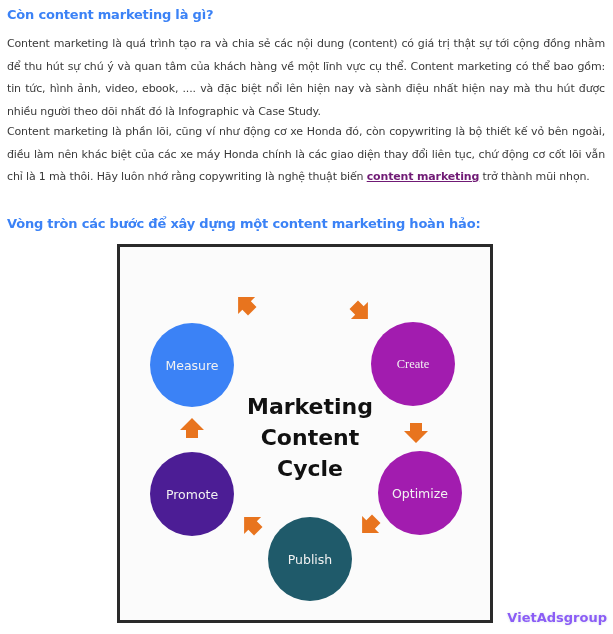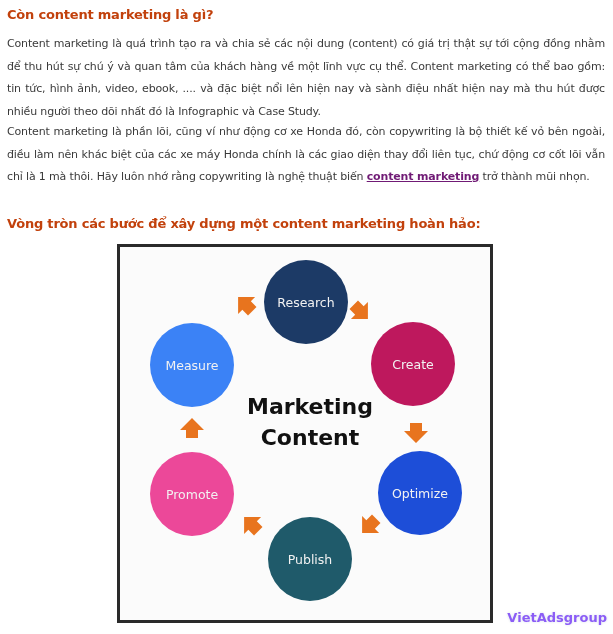--- a/index.html
+++ b/index.html
@@ -5,21 +5,21 @@
   html, body { margin: 0; padding: 0; }
   body {
     width: 613px; height: 634px; overflow: hidden;
     background: #ffffff; position: relative;
     font-family: "DejaVu Sans", sans-serif;
     color: #333333;
   }
   .article { position: absolute; left: 7px; top: 0; width: 598px; }
   h3 {
     margin: 0; position: absolute; left: 0;
-    font-size: 13px; font-weight: bold; color: #c2410c;
+    font-size: 13px; font-weight: bold; color: #3b82f6;
     letter-spacing: -0.2px;
   }
   #h1 { top: 7px; }
   #h2 { top: 216px; text-align: right; }
   p {
     margin: 0; position: absolute; left: 0; width: 598px;
     font-size: 11px; line-height: 22.5px; text-align: justify;
     letter-spacing: -0.15px; color: #3a3a3a;
   }
   #p1 { top: 33px; }
@@ -54,33 +54,30 @@
 
 <div class="article">
   <h3 id="h1">Còn content marketing là gì?</h3>
   <p id="p1">Content marketing là quá trình tạo ra và chia sẻ các nội dung (content) có giá trị thật sự tới cộng đồng nhằm để thu hút sự chú ý và quan tâm của khách hàng về một lĩnh vực cụ thể. Content marketing có thể bao gồm: tin tức, hình ảnh, video, ebook, .... và đặc biệt nổi lên hiện nay và sành điệu nhất hiện nay mà thu hút được nhiều người theo dõi nhất đó là Infographic và Case Study.</p>
   <p id="p2"><span>Content marketing là phần lõi, cũng ví như động cơ xe Honda đó, còn copywriting là bộ thiết kế vỏ bên ngoài, điều làm nên khác biệt của các xe máy Honda chính là các giao diện thay đổi liên tục, chứ động cơ cốt lõi vẫn chỉ là 1 mà thôi. Hãy luôn nhớ rằng copywriting là nghệ thuật biến </span><a class="inline-link" href="#">content marketing</a><span> trở thành mũi nhọn.</span></p>
   <h3 id="h2">Vòng tròn các bước để xây dựng một content marketing hoàn hảo:</h3>
 </div>
 
 <div class="figure">
 
-  <div class="circle" style="left:144px;top:13px;width:84px;height:84px;background:#1c3a66;">
-      <span>Research</span>
-    </div>
-  <div class="circle" style="left:251px;top:75px;width:84px;height:84px;background:#be185d;">
+  <div class="circle" style="left:251px;top:75px;width:84px;height:84px;background:#a21caf;font-family:Liberation Serif, serif;">
       <span>Create</span>
     </div>
-  <div class="circle" style="left:258px;top:204px;width:84px;height:84px;background:#1d4ed8;">
+  <div class="circle" style="left:258px;top:204px;width:84px;height:84px;background:#a21caf;">
       <span>Optimize</span>
     </div>
   <div class="circle" style="left:148px;top:270px;width:84px;height:84px;background:#1f5a6a;">
       <span>Publish</span>
     </div>
-  <div class="circle" style="left:30px;top:205px;width:84px;height:84px;background:#ec4899;text-align:right;">
+  <div class="circle" style="left:30px;top:205px;width:84px;height:84px;background:#4c1d95;text-align:right;">
       <span>Promote</span>
     </div>
   <div class="circle" style="left:30px;top:76px;width:84px;height:84px;background:#3b82f6;">
       <span>Measure</span>
     </div>
 
   <svg width="370" height="373" style="position:absolute;left:0;top:0;">
     <g fill="#e8741e">
 
       <g transform="translate(128,60) rotate(-45)">
@@ -105,16 +102,17 @@
 
       <g transform="translate(72,185)">
           <polygon points="-6,6 6,6 6,-2 12,-2 0,-14 -12,-2 -6,-2"></polygon>
         </g>
     </g>
   </svg>
 
   <div class="cycle-title">
     <div>Marketing</div>
     <div>Content</div>
+    <div>Cycle</div>
   </div>
 </div>
 
 <div class="watermark">VietAdsgroup</div>
 
 </body></html>

